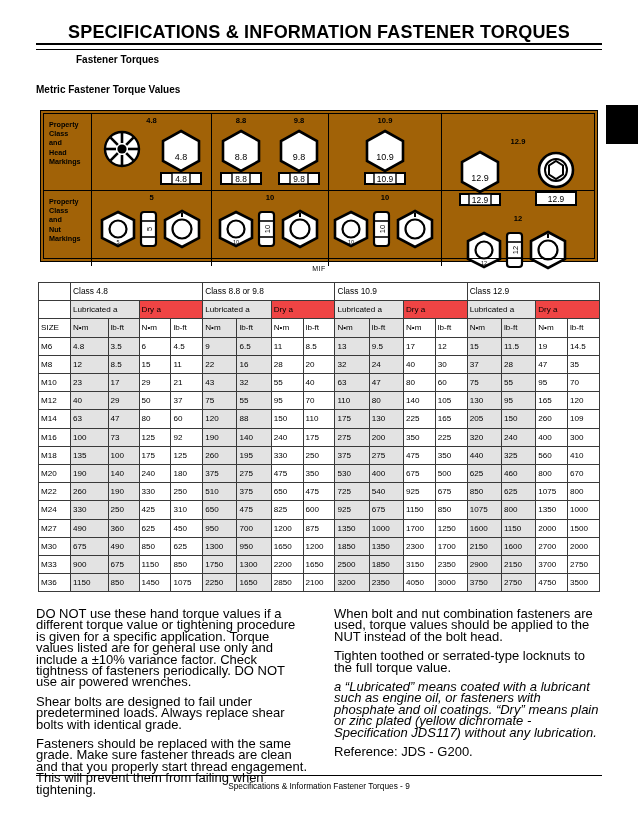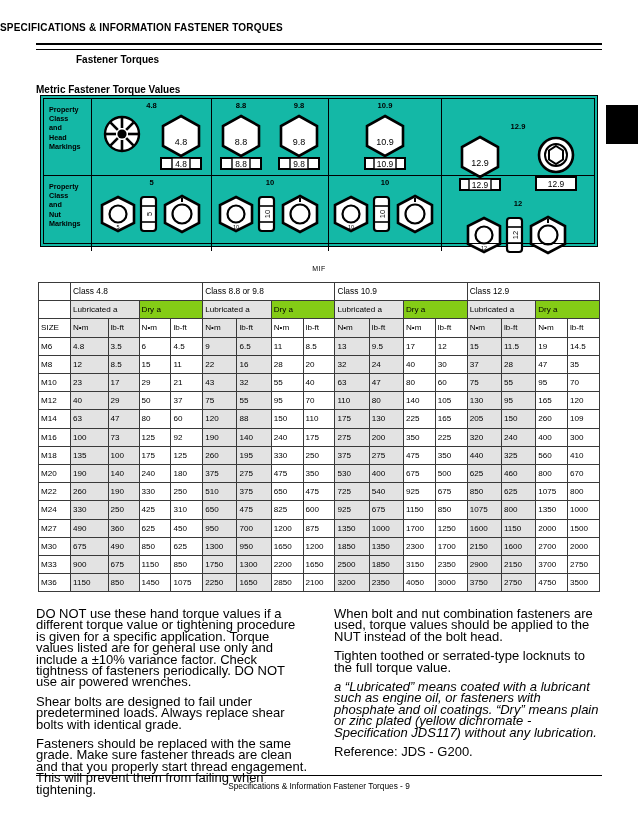--- a/index.html
+++ b/index.html
@@ -15,22 +15,22 @@
     color: #000000;
     overflow: hidden;
   }
 
   
   #page-title {
     position: absolute;
     left: 0;
     top: 22px;
     width: 638px;
-    text-align: left;
-    font-size: 10px;
+    text-align: center;
+    font-size: 18px;
     font-weight: bold;
     letter-spacing: .2px;
   }
   #title-rule {
     position: absolute;
     left: 36px;
     top: 43px;
     width: 566px;
     height: 4px;
     border-top: 2px solid #000;
@@ -59,26 +59,26 @@
     top: 105px;
     width: 32px;
     height: 39px;
     background: #000;
   }
 
   
   #markings-figure {
     position: absolute;
     left: 40px;
-    top: 95px;
+    top: 110px;
     width: 558px;
     height: 152px;
     border: 1px solid #000;
     box-sizing: border-box;
-    background: #14b8a6;
+    background: #a16207;
   }
   #markings-figure::after {
     content: "";
     position: absolute;
     left: 2px;
     top: 2px;
     right: 2px;
     bottom: 2px;
     border: 1px solid #000;
     pointer-events: none;
@@ -161,21 +161,21 @@
     height: 17.2px;
     font-weight: normal;
     text-align: left;
     line-height: 17.2px;
     box-sizing: border-box;
     white-space: nowrap;
   }
   #torque-table .corner { border-left: 1px solid #3a3a3a; }
   .class-head { font-size: 8.4px; height: 18px; line-height: 18px; }
   .lube-head  { background: #e3e3e3; }
-  .dry-head   { background: #84cc16; }
+  .dry-head   { background: #ef4444; }
   .unit-head  { height: 18px; line-height: 18px; margin-left: 43px; }
   .u-lube { background: #e3e3e3; }
   .u-dry  { background: #ffffff; }
   .size-cell { width: 32px; }
   .v-lube { background: #e3e3e3; }
   .v-dry  { background: #ffffff; }
   .grp-start { border-left: 1px solid #3a3a3a; }
 
   
   .notes-col {

